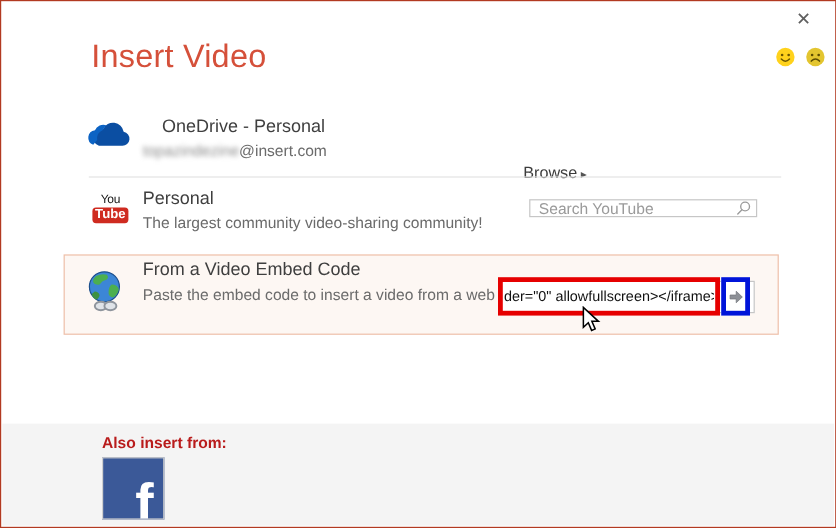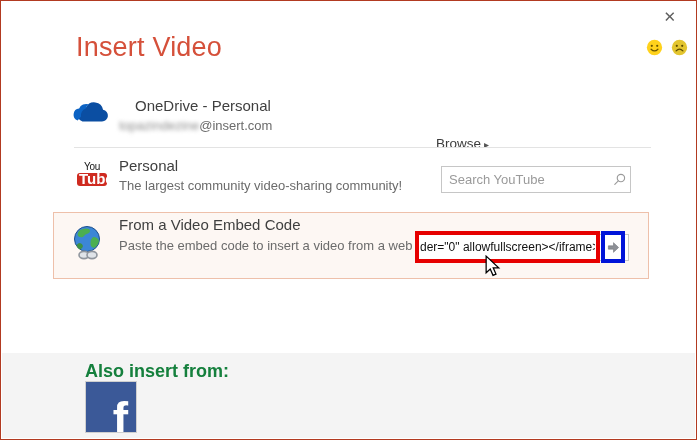--- a/index.html
+++ b/index.html
@@ -20,44 +20,44 @@
   .cloud-icon{position:absolute;left:71px;top:98px;width:38px;height:27px;}
   .od-title{left:134px;top:96px;text-align:center;}
   .od-email{left:118px;top:117px;}
   .browse{position:absolute;left:435px;top:104px;font-size:13.5px;color:#3c3c3c;text-decoration:none;cursor:pointer;margin-top:31px;}
   .browse .arrow{font-size:10px;color:#555;margin-left:3px;}
 
   .sep{position:absolute;left:73px;top:146px;width:577px;height:1px;background:#e3e3e3;}
 
   .yt-logo{position:absolute;left:76px;top:160px;width:30px;text-align:center;}
   .yt-you{display:block;font-size:10px;font-weight:400;color:#141414;line-height:11px;letter-spacing:-.3px;}
-  .yt-tube{display:block;background:#cf2b20;color:#fff;font-size:15px;font-weight:700;border-radius:3px;padding:1px 2px 2px;line-height:10px;margin-top:1px;}
+  .yt-tube{display:block;background:#cf2b20;color:#fff;font-size:11px;font-weight:700;border-radius:3px;padding:1px 2px 2px;line-height:10px;margin-top:1px;}
   .yt-title{left:118px;top:156px;}
   .yt-sub{left:118px;top:177px;}
 
-  .search-box{position:absolute;left:440px;top:165px;width:190px;height:27px;border:1px solid #c6c6c6;background:#fff;box-sizing:border-box;display:flex;align-items:center;}
+  .search-box{position:absolute;left:440px;top:165px;width:190px;height:15px;border:1px solid #c6c6c6;background:#fff;box-sizing:border-box;display:flex;align-items:center;}
   .search-box input{flex:1;border:none;outline:none;font-size:13px;color:#444;padding:0 4px 0 7px;font-family:"Liberation Sans",sans-serif;background:transparent;min-width:0;}
   .search-box input::placeholder{color:#9a9a9a;}
   .mag-btn{width:22px;height:100%;border:none;background:none;cursor:pointer;padding:0;display:flex;align-items:center;justify-content:center;}
 
   .embed-row{position:absolute;left:52px;top:211px;width:596px;height:67px;background:#fdf7f3;border:1px solid #eec0aa;box-sizing:border-box;}
   .globe-icon{position:absolute;left:70px;top:224px;width:34px;height:36px;}
   .em-title{left:118px;top:215px;}
   .em-sub{left:118px;top:236px;width:320px;line-height:18px;}
 
   .embed-underlay{position:absolute;left:417px;top:233px;width:211px;height:27px;background:#fff;border:1px solid #c6c6c6;box-sizing:border-box;}
   .red-box{position:absolute;left:414px;top:230px;width:185px;height:32px;border:4px solid #e60000;background:#fff;box-sizing:border-box;display:flex;align-items:center;}
   .red-box input{width:100%;border:none;outline:none;font-size:12px;color:#111;font-family:"Liberation Sans",sans-serif;padding:0 1px;text-align:right;background:transparent;}
   .blue-box{position:absolute;left:600px;top:230px;width:24px;height:32px;border:4px solid #0014d9;background:#fff;box-sizing:border-box;display:flex;align-items:center;justify-content:center;}
   .go-btn{border:none;background:none;padding:0;cursor:pointer;display:flex;align-items:center;justify-content:center;width:100%;height:100%;}
 
   .cursor{position:absolute;left:484px;top:254px;width:16px;height:24px;pointer-events:none;}
 
   .footer{position:absolute;left:1px;right:1px;top:352px;bottom:1px;background:#f4f4f4;}
-  .footer-label{position:absolute;left:83px;top:8px;font-size:18px;font-weight:700;color:#15803d;}
+  .footer-label{position:absolute;left:83px;top:8px;font-size:13px;font-weight:700;color:#b91c1c;}
   .fb-btn{position:absolute;left:83px;top:28px;width:52px;height:52px;background:#3b5998;border:1px solid #cfcfcf;box-sizing:border-box;cursor:pointer;overflow:hidden;}
   .fb-f{position:absolute;right:8px;bottom:-14px;color:#fff;font-size:46px;font-weight:700;font-family:"Liberation Sans",sans-serif;}
 </style>
 </head>
 <body>
 
 <div class="dialog">
 
   <button class="close-btn">✕</button>
 

